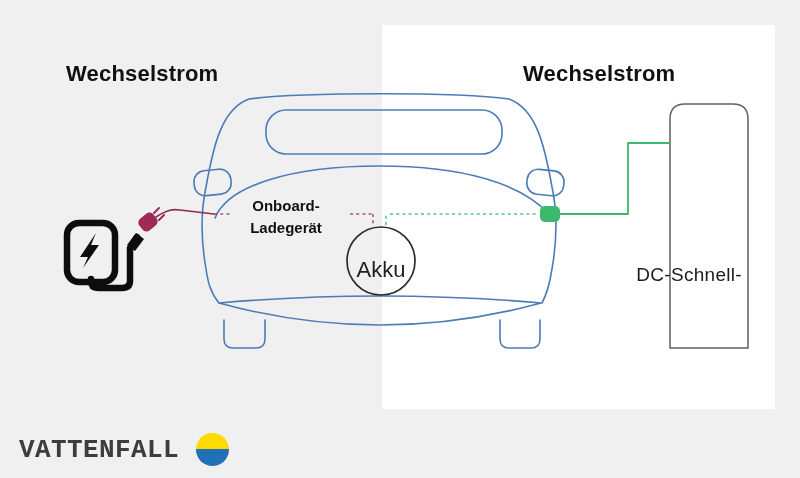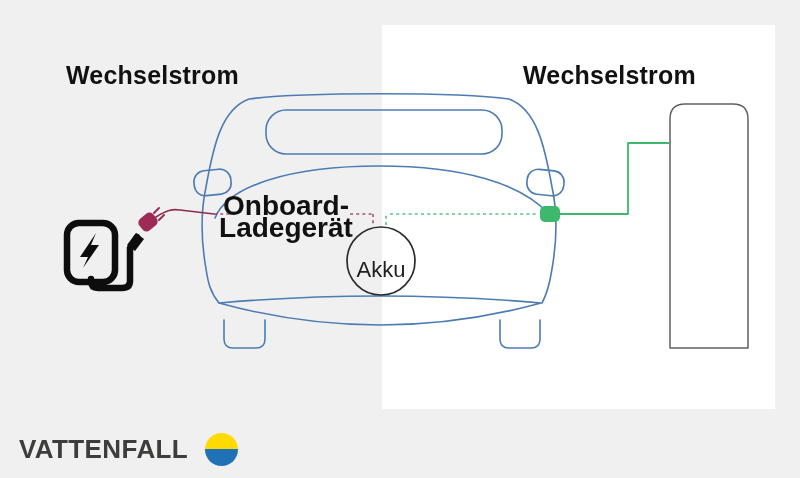--- a/index.html
+++ b/index.html
@@ -24,41 +24,41 @@
   .dc-solid{fill:none;stroke:var(--dc-cable,#3cb96d);stroke-width:1.8;stroke-linejoin:round;}
   .dc-dash{fill:none;stroke:var(--dc-cable,#3cb96d);stroke-width:1.6;stroke-dasharray:3 3.2;opacity:.85;}
   .dc-fill{fill:var(--dc-cable,#3cb96d);}
   .icon-stroke{fill:none;stroke:var(--charger-icon,#0d0d0d);stroke-width:6.5;stroke-linecap:round;stroke-linejoin:round;}
   .icon-fill{fill:var(--charger-icon,#0d0d0d);}
   .plug-fill{fill:var(--ac-plug,#9e2b55);}
   .plug-stroke{fill:none;stroke:var(--ac-plug,#9e2b55);stroke-width:2;stroke-linecap:round;}
 
   
   .section-label{
-    position:absolute;font-size:25px;font-weight:600;letter-spacing:.2px;
+    position:absolute;font-size:22px;font-weight:600;letter-spacing:.2px;
     color:var(--heading-text,#111);white-space:nowrap;text-align:right;
   }
   .ac-label{left:66px;top:61px;}
   .dc-label{left:523px;top:61px;}
   .onboard-label{
     position:absolute;left:214px;top:195px;width:144px;text-align:center;
-    font-size:28px;font-weight:700;line-height:22px;color:var(--heading-text,#111);
+    font-size:15px;font-weight:700;line-height:22px;color:var(--heading-text,#111);
   }
   .onboard-label span{display:block;}
   .akku-label{
     position:absolute;left:345px;top:257px;width:72px;text-align:center;
     font-size:22px;font-weight:400;color:#1f1f1f;
   }
   .station-label{
     position:absolute;left:598px;top:264px;width:144px;text-align:right;
     font-size:19px;line-height:22px;letter-spacing:.3px;color:#1c1c1c;
   }
   .station-label span{display:block;}
   .brand{
-    position:absolute;left:19px;top:433px;display:flex;align-items:center;gap:17px;
+    position:absolute;left:19px;top:433px;display:flex;align-items:center;gap:17px;font-family:Liberation Mono, monospace;
   }
   .brand-word{
     font-size:26px;font-weight:800;letter-spacing:.4px;
     color:var(--brand-text,#3d3d3b);white-space:nowrap;
   }
   .brand-circle{
     width:33px;height:33px;border-radius:50%;
     background:linear-gradient(var(--brand-circle-top,#ffda00) 0 48%, var(--brand-circle-bottom,#2071b5) 48% 100%);
   }
 </style>
@@ -107,20 +107,21 @@
   <div class="section-label dc-label">Wechselstrom</div>
 
   <div class="onboard-label">
     <span>Onboard-</span>
     <span>Ladegerät</span>
   </div>
 
   <div class="akku-label">Akku</div>
 
   <div class="station-label">
+    <span>DC-Schnell-</span>
   </div>
 
   <div class="brand">
     <span class="brand-word">VATTENFALL</span>
     <span class="brand-circle"></span>
   </div>
 
 </div>
 
 </body></html>

